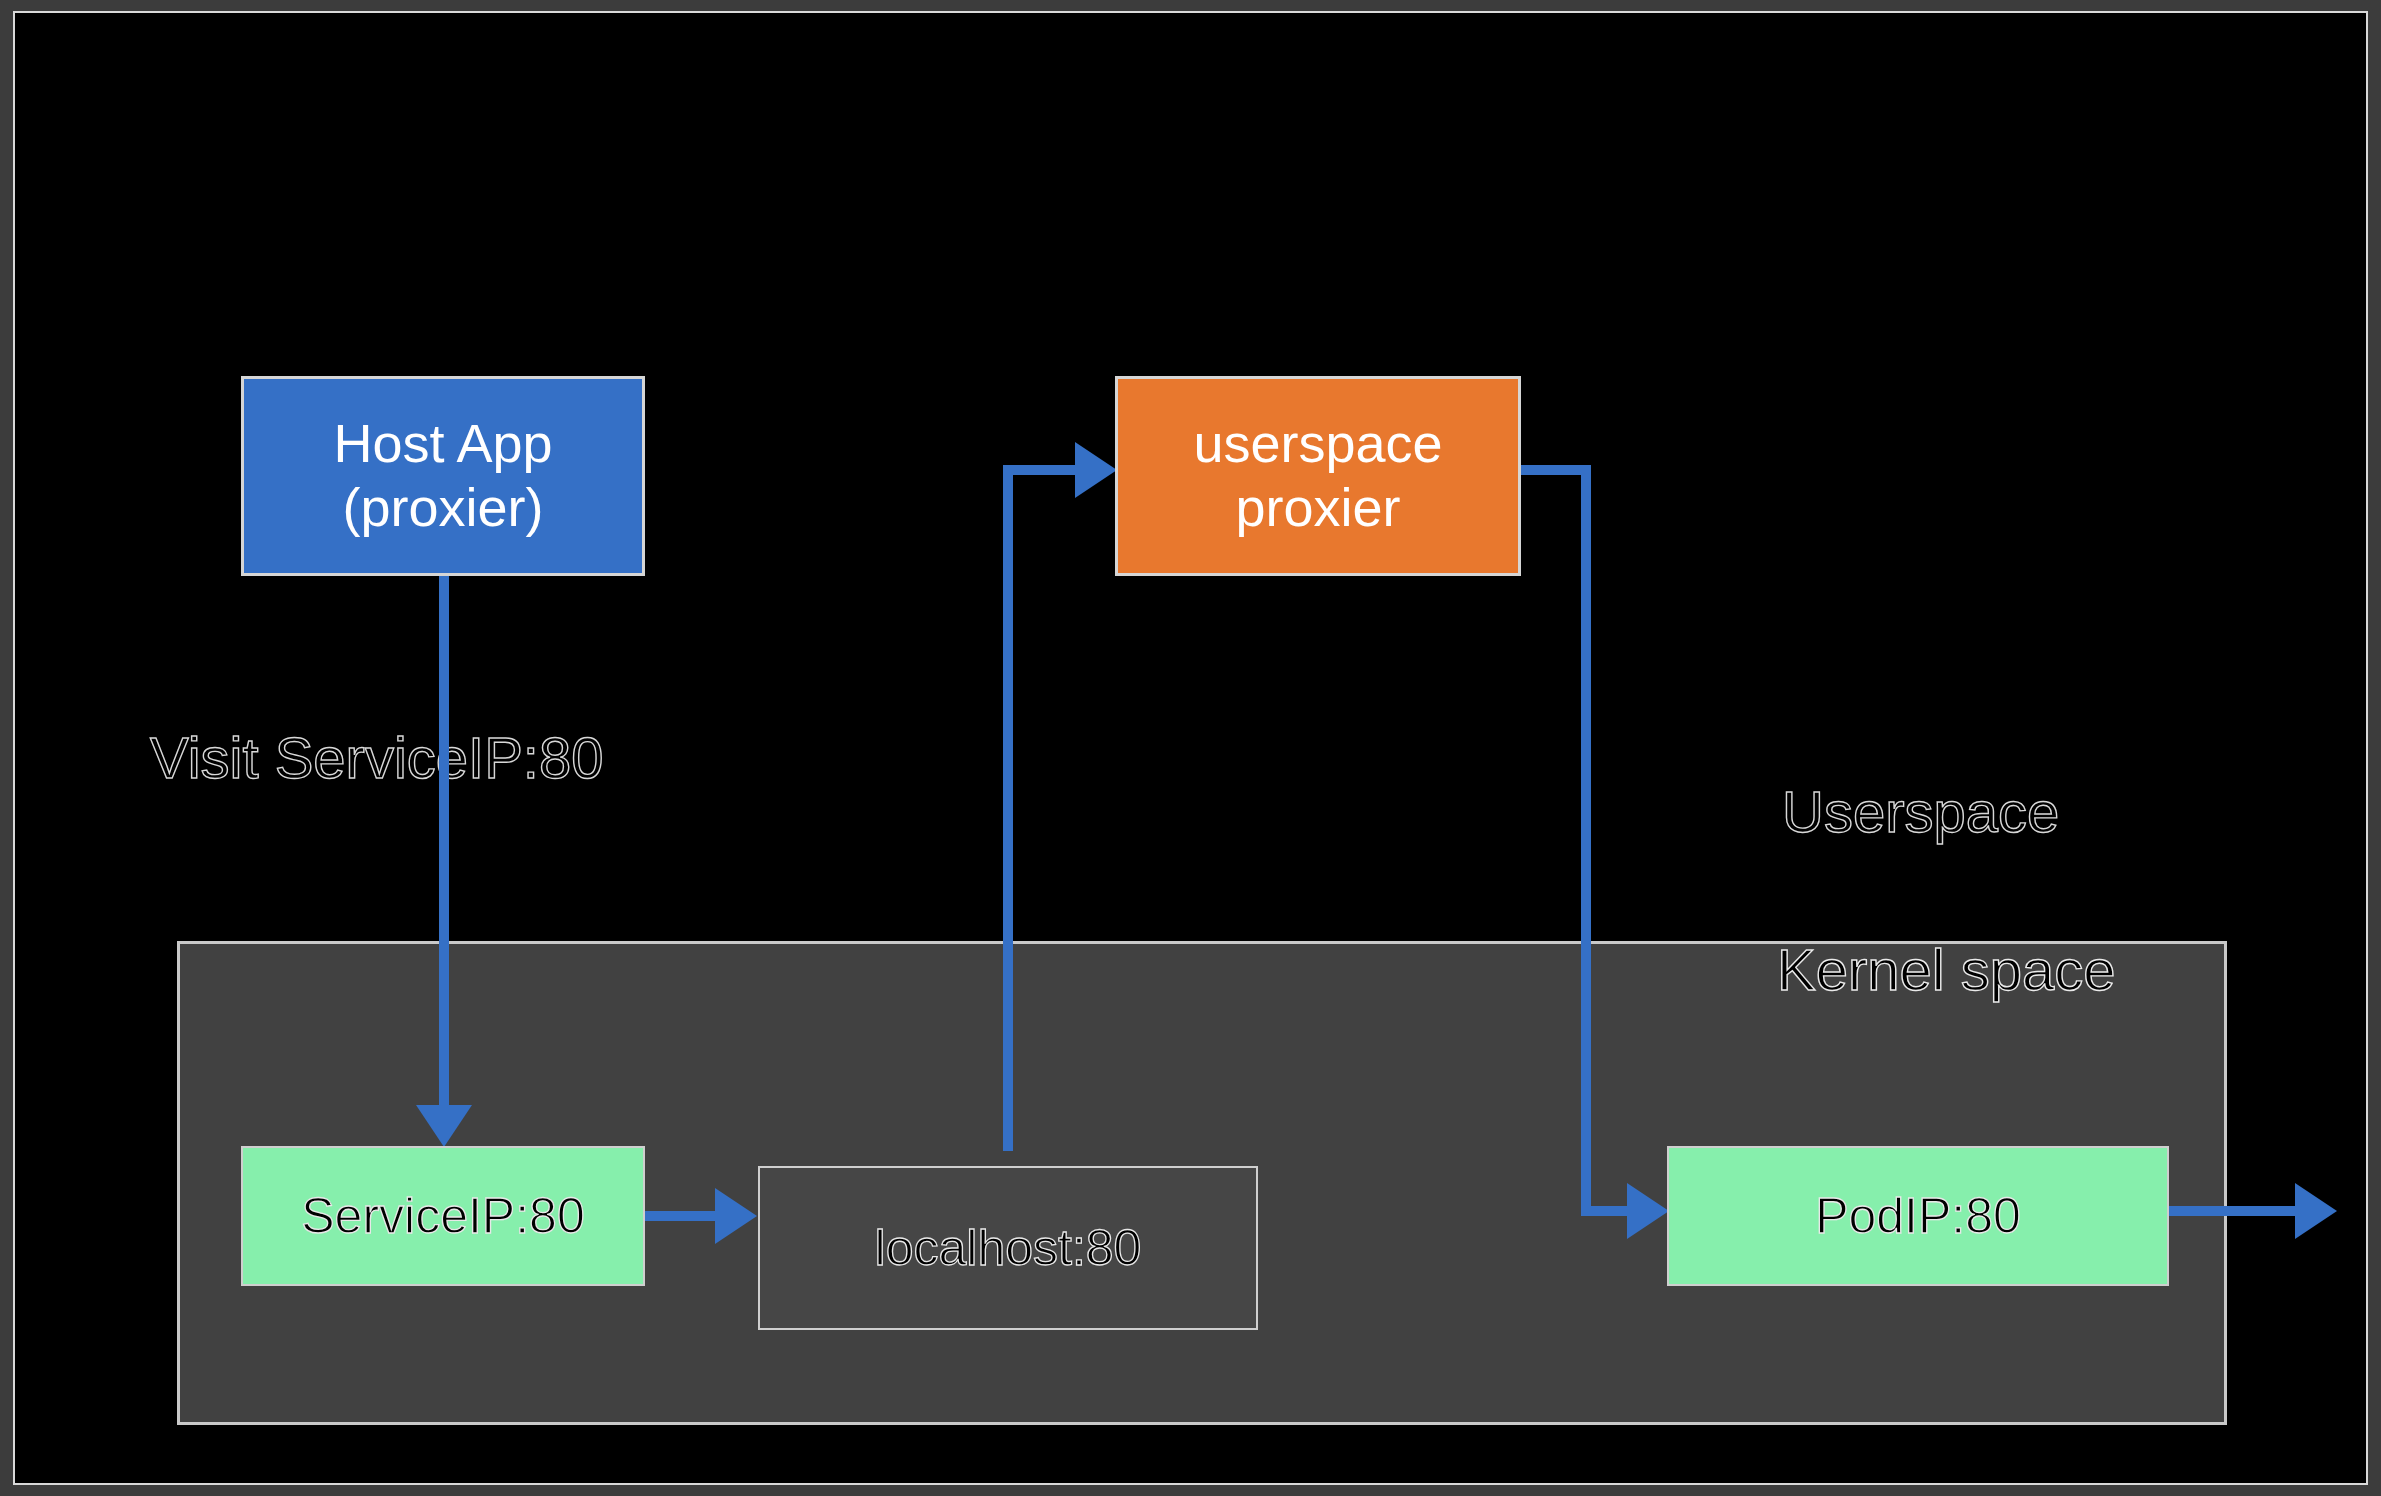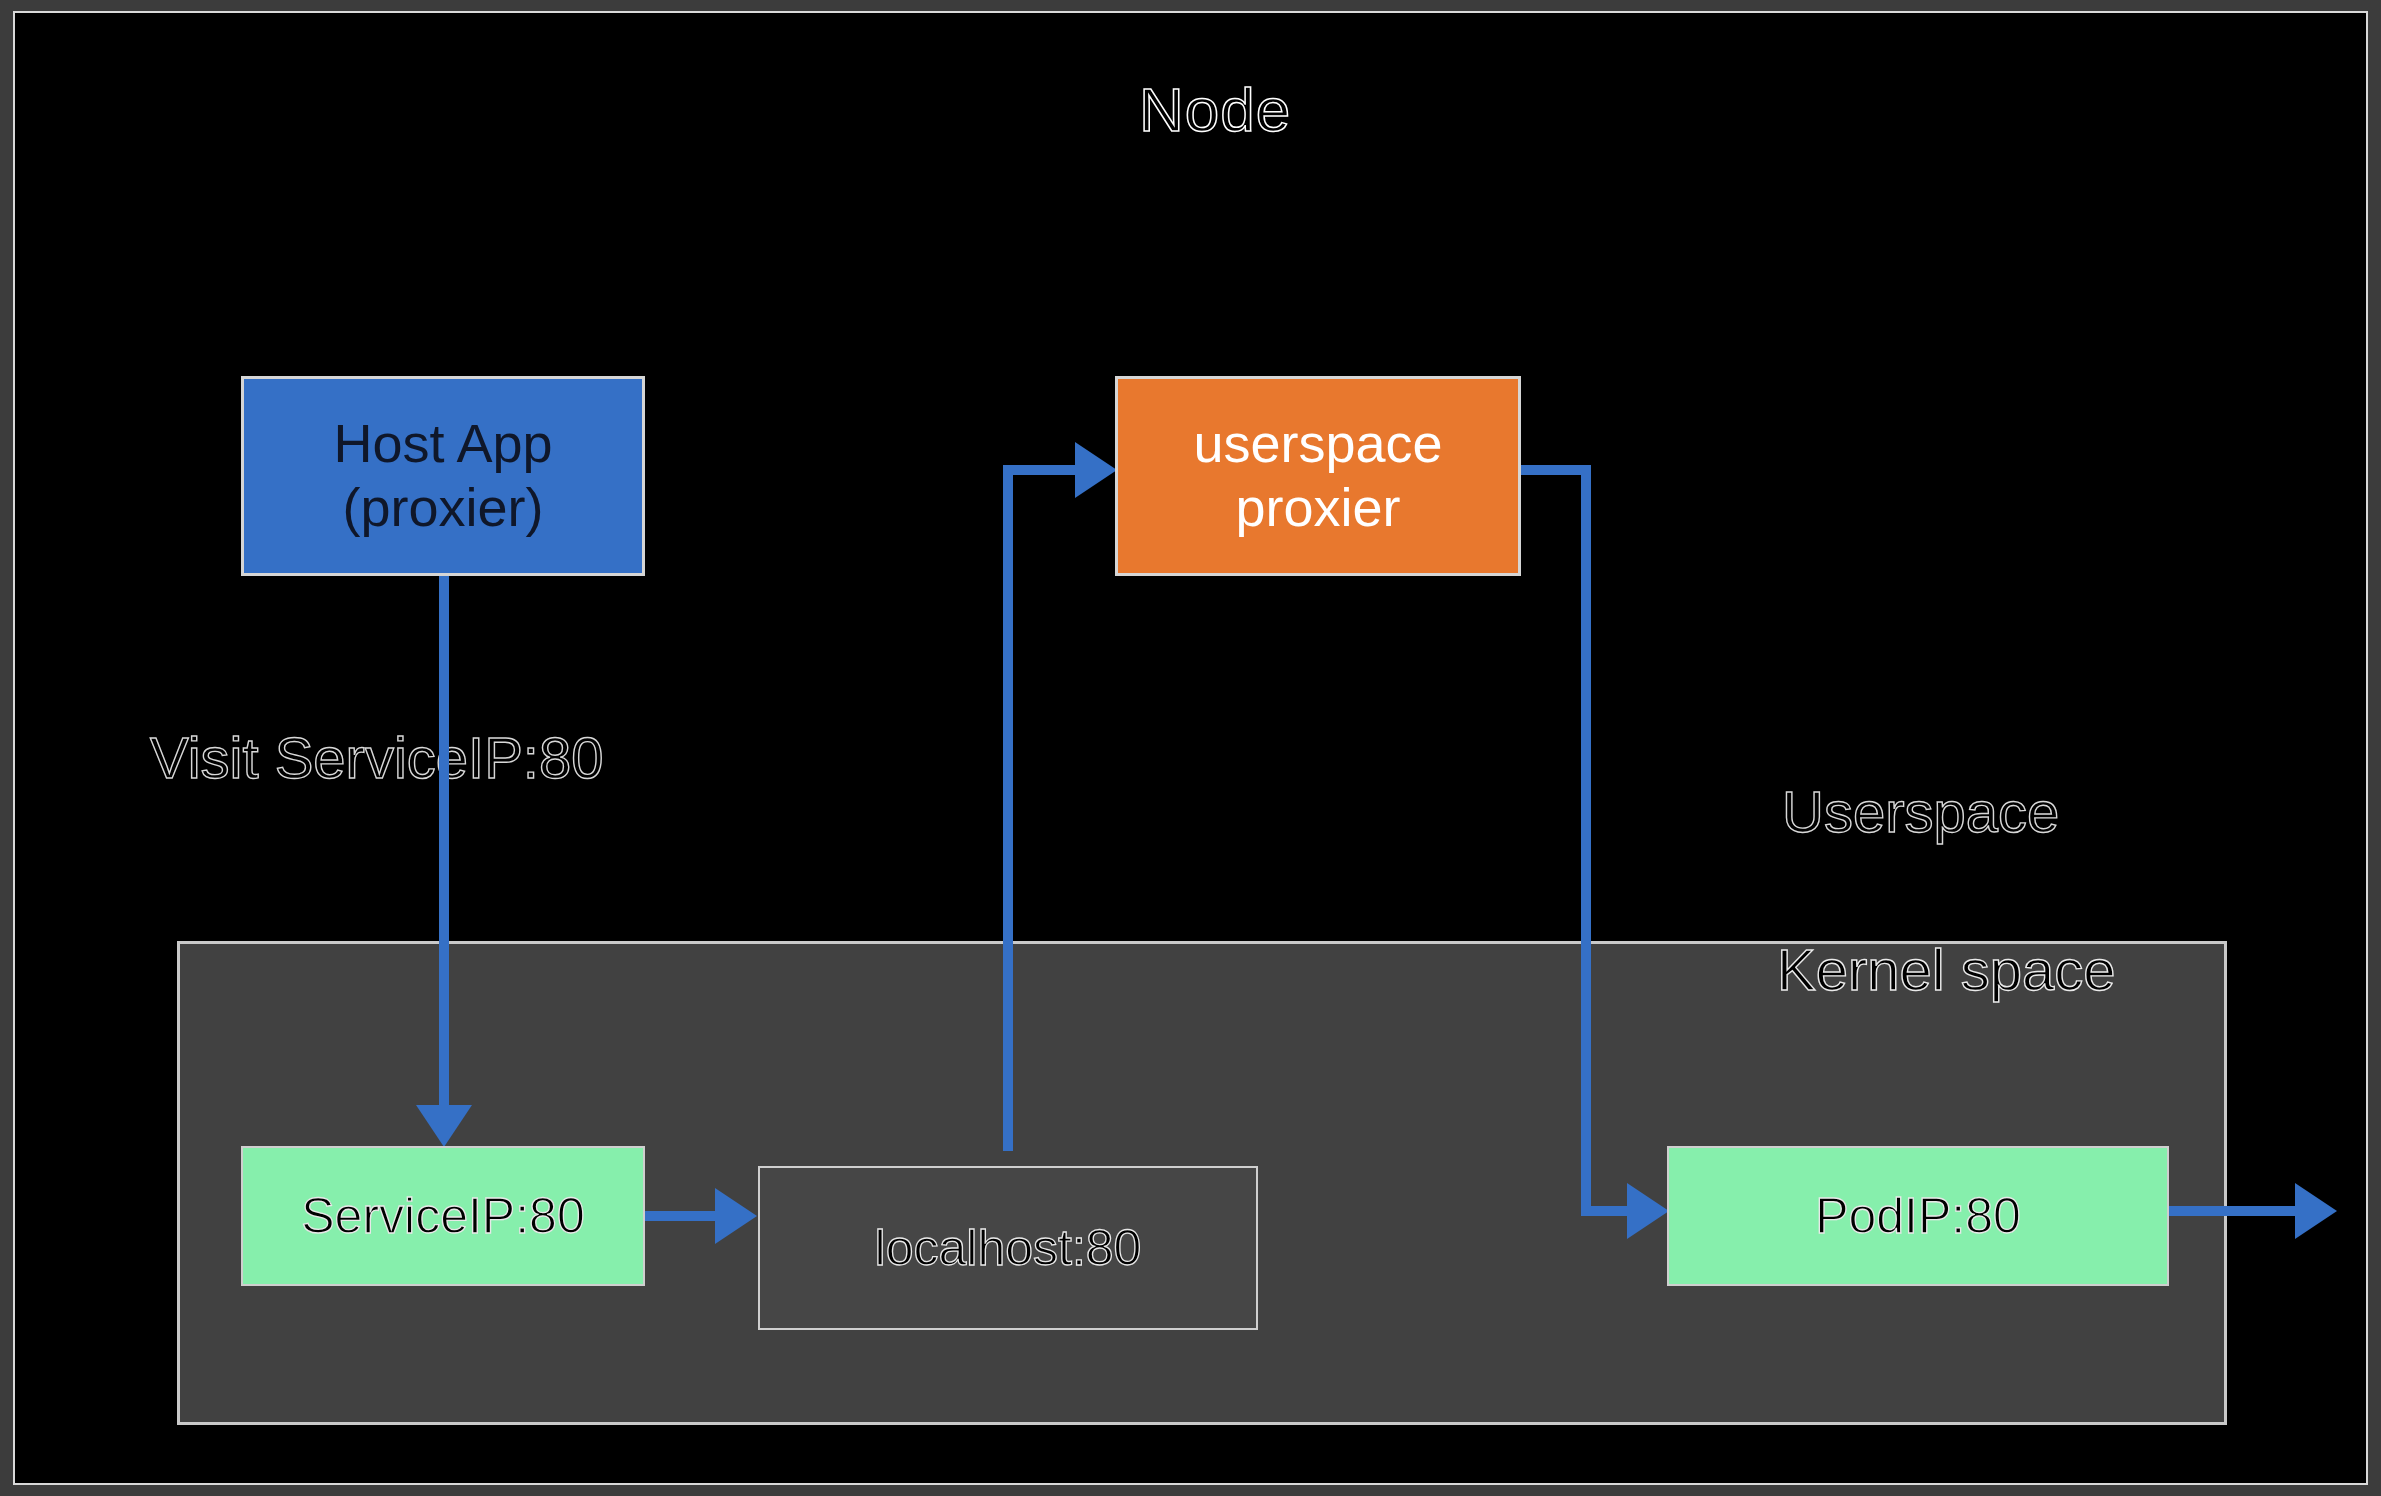--- a/index.html
+++ b/index.html
@@ -73,21 +73,21 @@
     display: flex;
     align-items: center;
     justify-content: center;
     text-align: center;
     border: 3px solid #d6d6d6;
   }
   #host-app-box {
     left: 226px; top: 363px;
     width: 404px; height: 200px;
     background: #3570c6;
-    color: #0f172a;
+    color: #ffffff;
     font-size: 54px;
     line-height: 1.18;
   }
   #proxier-box {
     left: 1100px; top: 363px;
     width: 406px; height: 200px;
     background: #e8782e;
     color: #ffffff;
     font-size: 54px;
     line-height: 1.18;
@@ -129,21 +129,20 @@
     border-bottom: 28px solid transparent;
     border-left: 42px solid #3570c6;
   }
 </style>
 </head>
 <body>
 
 <div id="stage">
   <div id="canvas">
 
-    <div class="node-title">Node</div>
 
     <div id="kernel-panel"></div>
 
     <div class="outline-label" id="visit-label">Visit ServiceIP:80</div>
     <div class="outline-label" id="userspace-label">Userspace</div>
     <div class="outline-label" id="kernelspace-label">Kernel space</div>
 
     <div class="conn vline" style="left:424px; top:563px; height:540px;"></div>
     <div class="arrow-down" style="left:401px; top:1092px;"></div>
 

